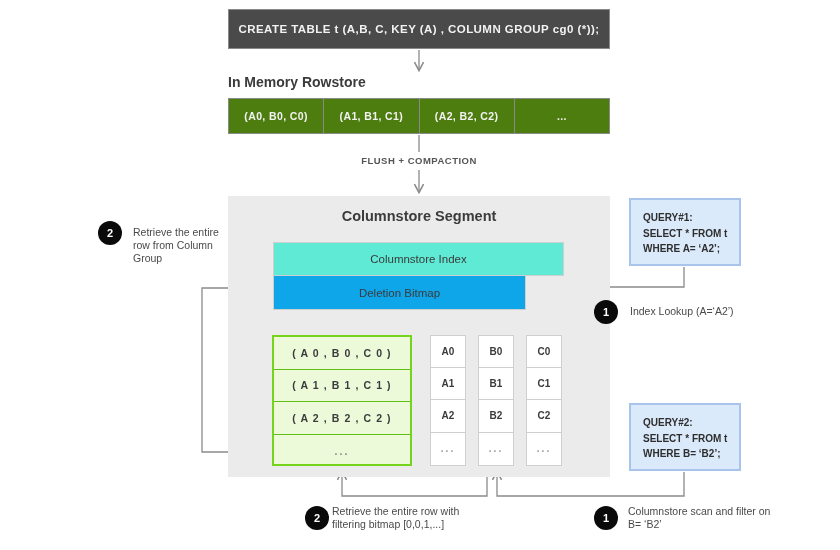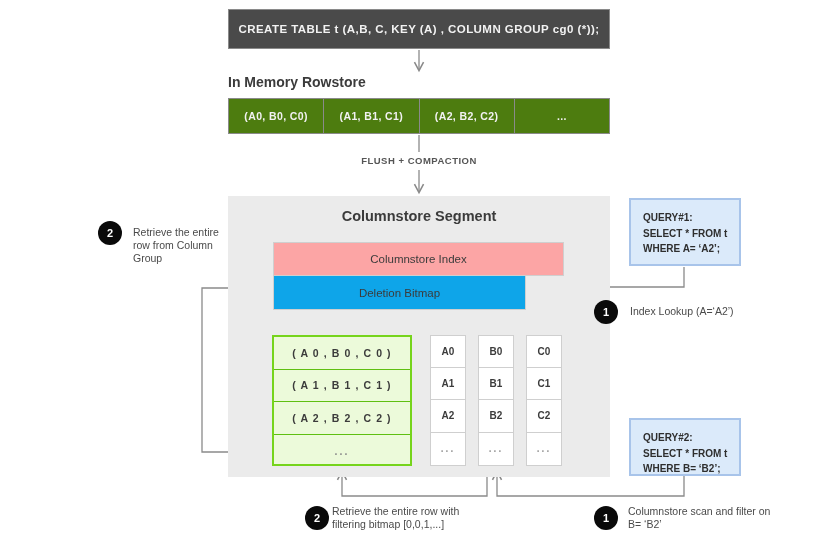--- a/index.html
+++ b/index.html
@@ -48,21 +48,21 @@
   
   .segment{
     left:228px;top:196px;width:382px;height:281px;background:#ebebeb;
   }
   .segment-title{
     left:228px;top:208px;width:382px;text-align:center;
     font-size:14.5px;font-weight:bold;color:#3b3b3b;
   }
   .idx-box{
     left:273px;top:242px;width:291px;height:34px;
-    background:#fca5a5;border:1px solid #cfcfcf;box-sizing:border-box;
+    background:#5eead4;border:1px solid #cfcfcf;box-sizing:border-box;
     display:flex;align-items:center;justify-content:center;
     font-size:11.5px;color:#3b3b3b;
   }
   .del-box{
     left:273px;top:276px;width:253px;height:34px;
     background:#0ea5e9;border:1px solid #cfcfcf;border-top:none;box-sizing:border-box;
     display:flex;align-items:center;justify-content:center;
     font-size:11.5px;color:#3b3b3b;
   }
 
@@ -92,21 +92,21 @@
   }
   .col-cell:last-child{border-bottom:none;}
   .col-cell.dots{color:#9a9a9a;letter-spacing:2px;}
 
   
   .qbox{
     width:112px;background:#dbeafa;border:2px solid #a8c4ea;box-sizing:border-box;
     padding:10px 10px 10px 12px;
   }
   .q1{left:629px;top:198px;height:68px;}
-  .q2{left:629px;top:418px;height:58px;}
+  .q2{left:629px;top:403px;height:68px;}
   .qline{font-size:10px;font-weight:bold;color:#2e2e2e;line-height:15.5px;white-space:nowrap;}
 
   
   .badge{
     width:24px;height:24px;border-radius:50%;background:#0a0a0a;color:#fff;
     display:flex;align-items:center;justify-content:center;
     font-size:11px;font-weight:bold;
   }
   .ann-text{font-size:10.5px;color:#4a4a4a;line-height:13px;}
   .ann-1{left:98px;top:221px;}

